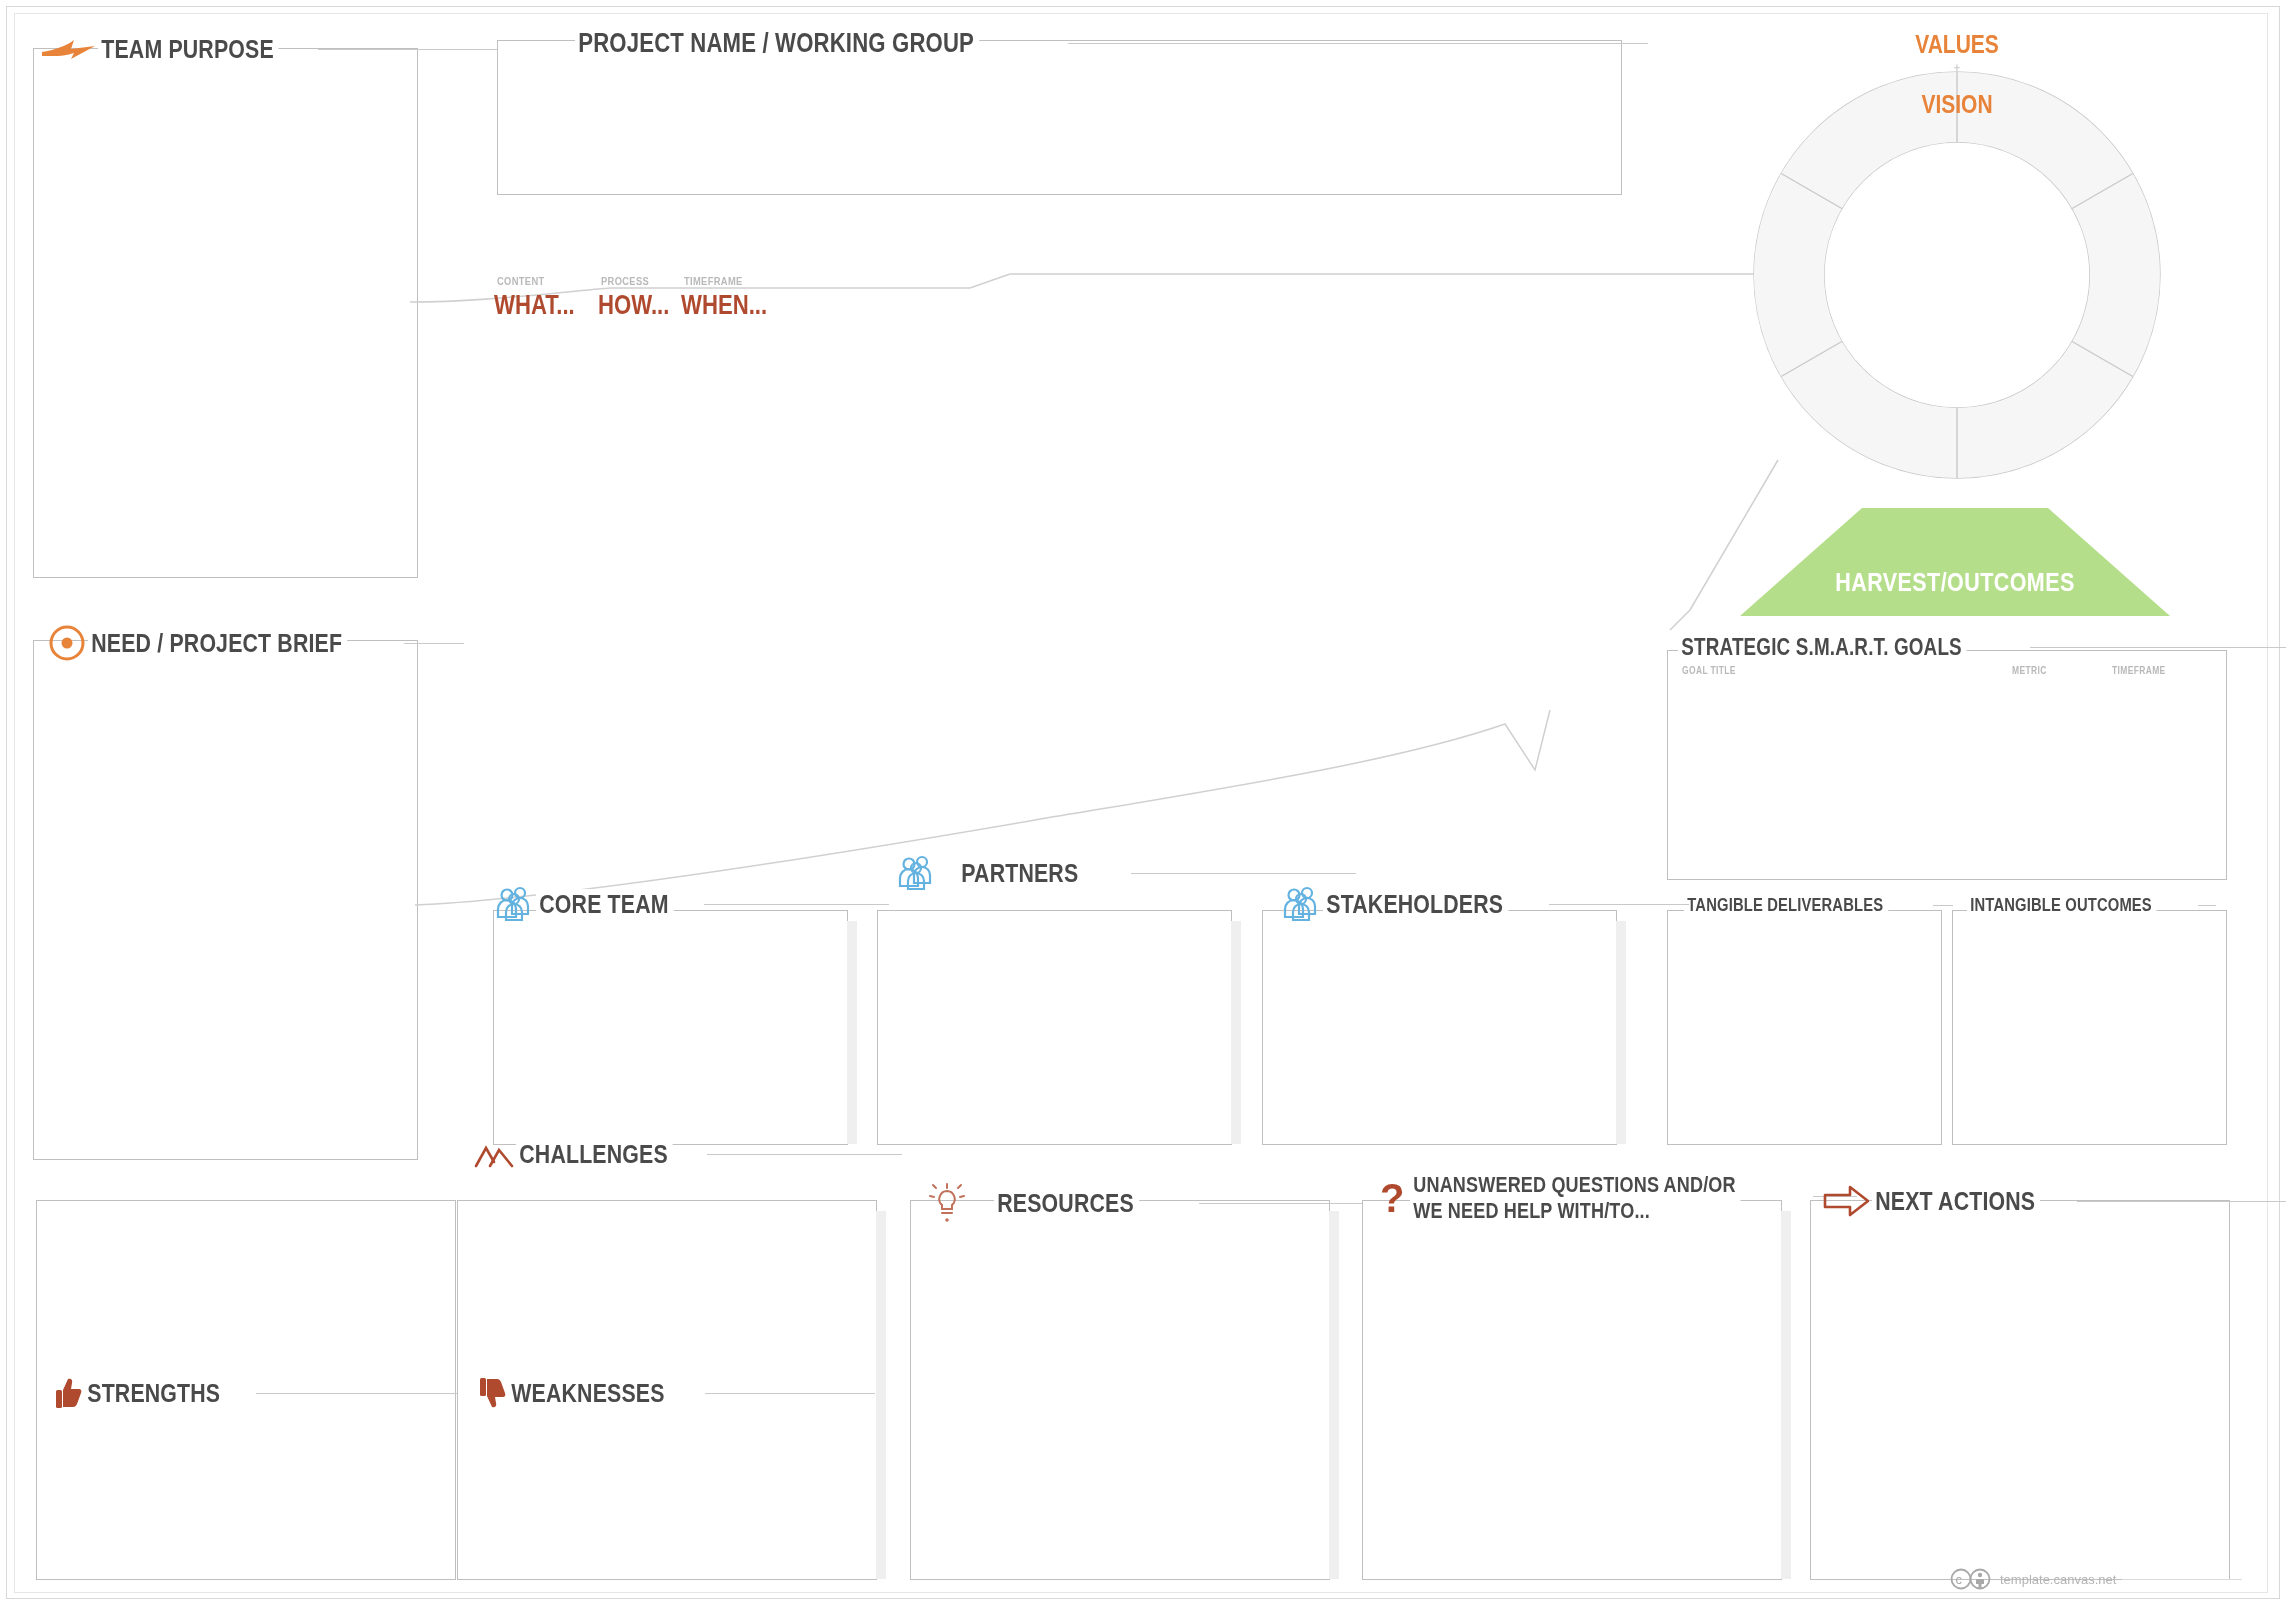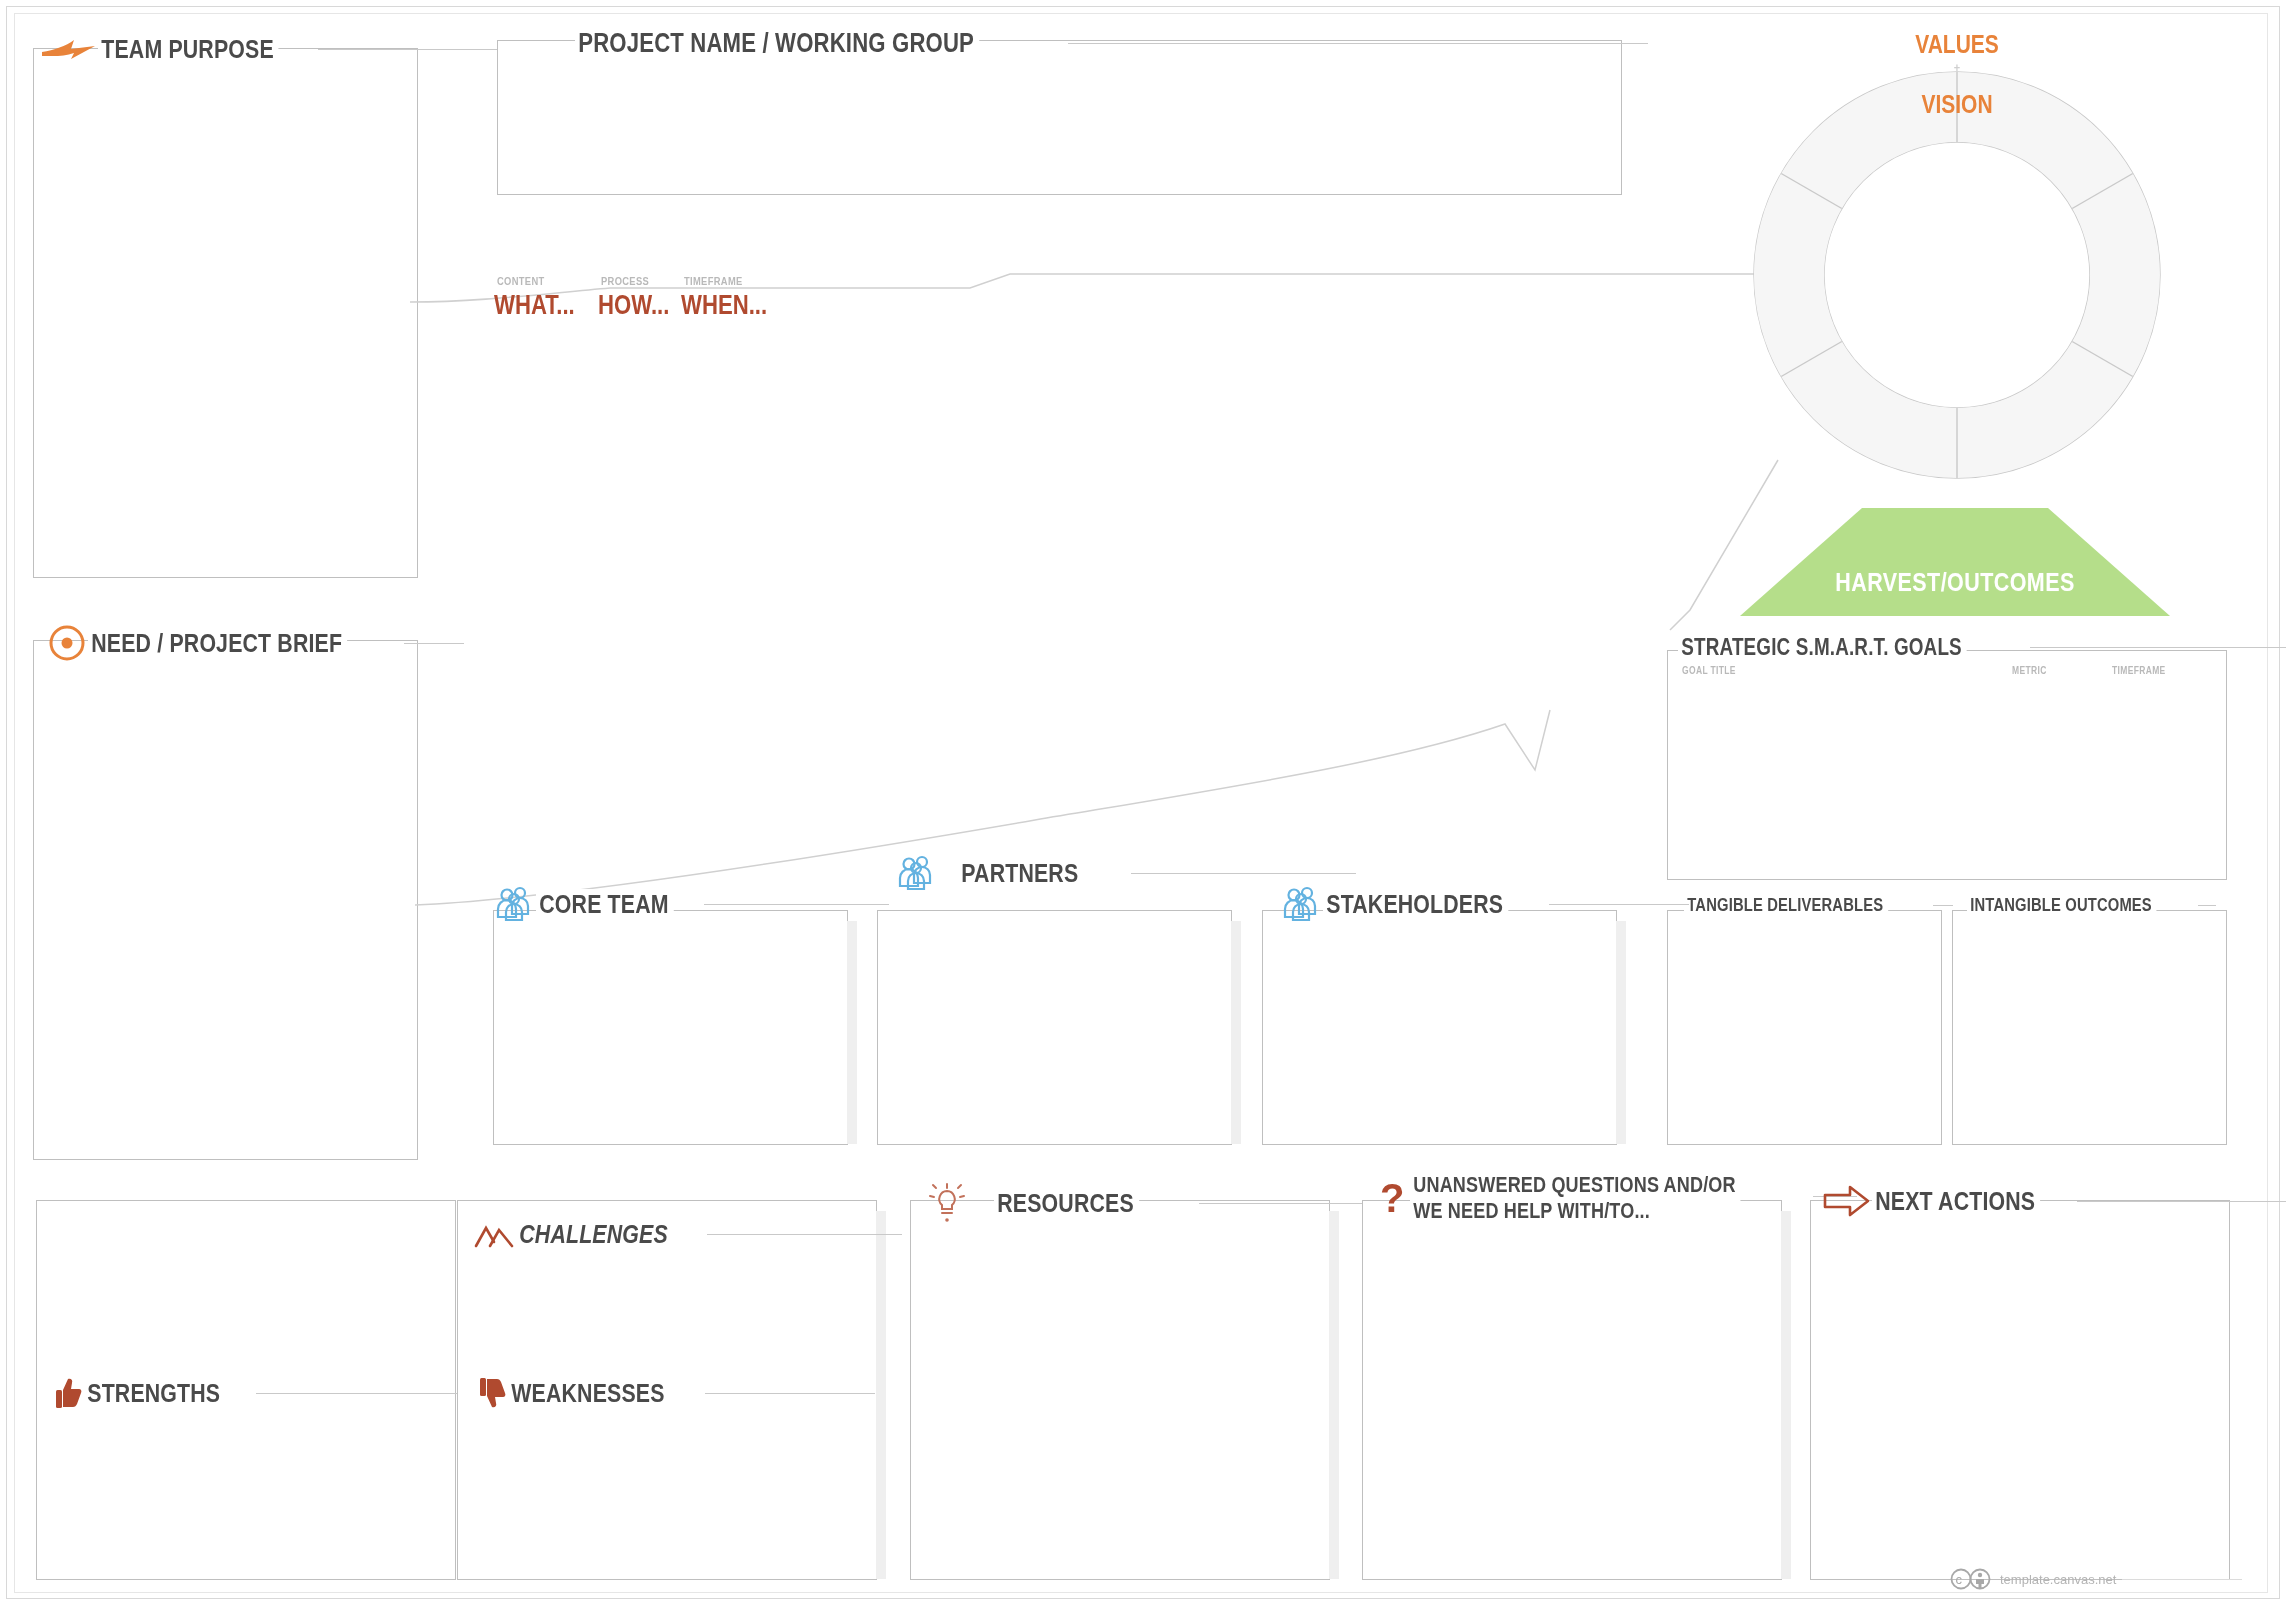--- a/index.html
+++ b/index.html
@@ -288,21 +288,21 @@
       <svg width="30" height="36" viewBox="0 0 30 36">
         <path d="M9 15 L14 4 c3 -1 5 1 4 4 l-1 6 h8 c2 0 3 2 2 4 l-4 11 c-1 2 -2 3 -4 3 H9 z" fill="#b04a2f"></path>
         <rect x="2" y="15" width="6" height="18" rx="1.5" fill="#b04a2f"></rect>
       </svg>
     </span>
     <span class="ttl c-dark" style="font-size:26px;">STRENGTHS</span>
     <span class="rule" style="width:220px;"></span>
   </div>
 
   <div class="panel shadow" style="left:457px;top:1200px;width:420px;height:380px;"></div>
-  <div class="hdr" style="left:472px;top:1219px;font-style:italic;">
+  <div class="hdr" style="left:472px;top:1139px;">
     <span class="ico">
       <svg width="44" height="30" viewBox="0 0 44 30">
         <g fill="none" stroke="#b04a2f" stroke-width="2.6" stroke-linecap="round">
           <path d="M4 26 L14 8 L22 22"></path>
           <path d="M18 26 L27 10 L40 26"></path>
         </g>
       </svg>
     </span>
     <span class="ttl c-dark" style="font-size:26px;">CHALLENGES</span>
     <span class="rule" style="width:195px;"></span>

